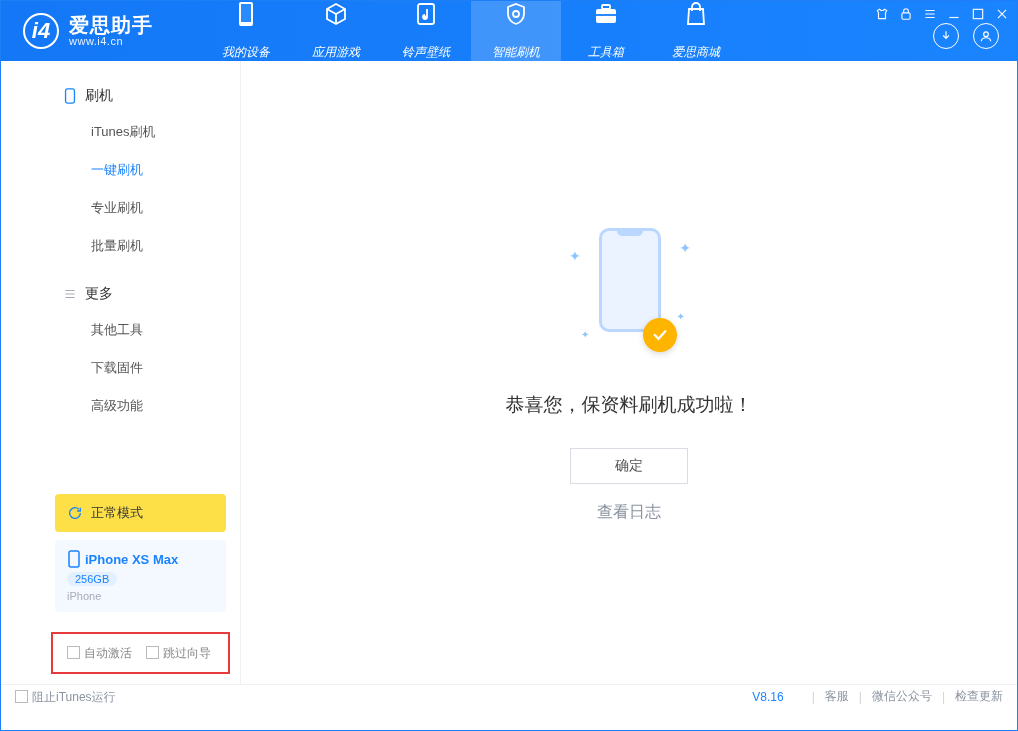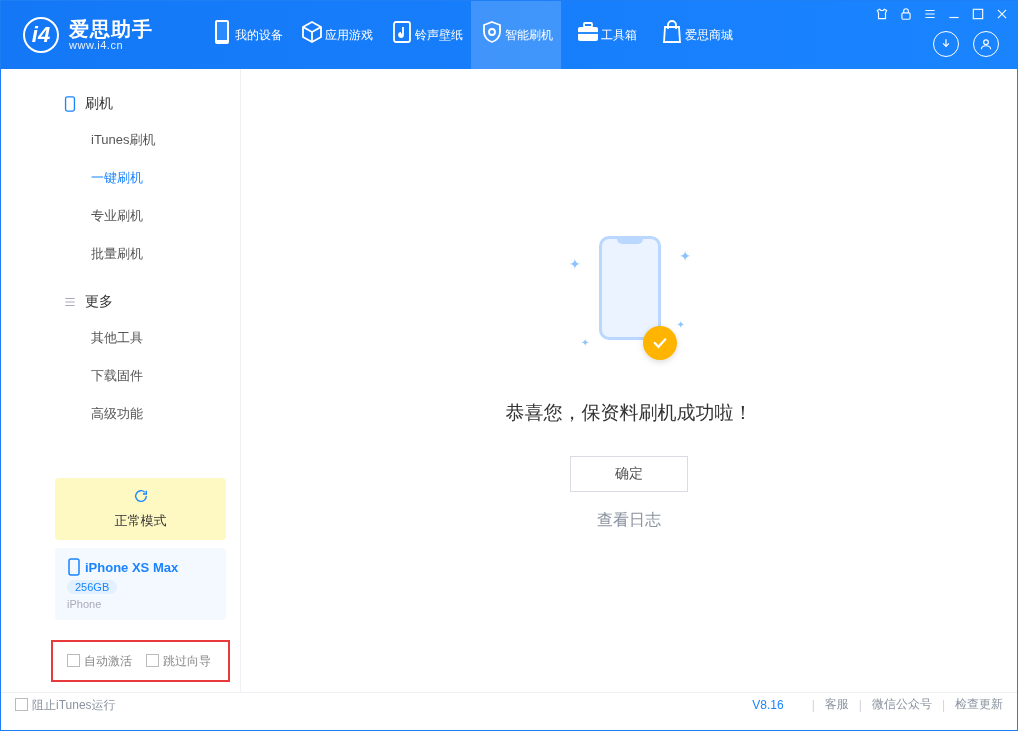--- a/index.html
+++ b/index.html
@@ -1,41 +1,41 @@
 <!DOCTYPE html>
 <html><head>
 <meta charset="utf-8">
 <style>
 * { margin: 0; padding: 0; box-sizing: border-box; font-family: "Microsoft YaHei", sans-serif; }
 body { background: #fff; width: 1018px; height: 731px; overflow: hidden; border: 1px solid #1e7ef5; }
 
 
-.header { height: 68px; background: linear-gradient(90deg, #1478f6 0%, #1a84ff 100%); display: flex; align-items: stretch; color: #fff; position: relative; }
+.header { height: 60px; background: linear-gradient(90deg, #1478f6 0%, #1a84ff 100%); display: flex; align-items: stretch; color: #fff; position: relative; }
 .logo-area { display: flex; align-items: center; padding: 0 18px 0 22px; min-width: 200px; }
 .logo-badge { width: 36px; height: 36px; border: 2px solid #fff; border-radius: 50%; display: flex; align-items: center; justify-content: center; margin-right: 10px; font-weight: bold; font-size: 22px; font-style: italic; }
 .logo-text { font-size: 20px; font-weight: 600; letter-spacing: 1px; line-height: 1; }
 .logo-sub { font-size: 11px; opacity: .9; letter-spacing: .5px; }
 .nav { display: flex; }
-.nav-item { width: 90px; display: flex; flex-direction: row; align-items: center; justify-content: center; cursor: pointer; position: relative; }
+.nav-item { width: 90px; display: flex; flex-direction: column; align-items: center; justify-content: space-between; cursor: pointer; position: relative; font-style: italic; }
 .nav-item.active { background: rgba(255,255,255,.18); }
 .nav-icon { width: 26px; height: 26px; margin-bottom: 6px; display: flex; align-items: center; justify-content: center; }
 .nav-label { font-size: 12px; }
 .titlebar-controls { position: absolute; top: 6px; right: 8px; display: flex; gap: 10px; align-items: center; }
 .titlebar-controls span, .titlebar-controls svg { cursor: pointer; opacity: .95; }
 .header-right-icons { position: absolute; right: 18px; bottom: 12px; display: flex; gap: 14px; }
 .circle-btn { width: 26px; height: 26px; border: 1.5px solid #fff; border-radius: 50%; display: flex; align-items: center; justify-content: center; cursor: pointer; }
 
 
 .body { display: flex; height: calc(100% - 76px - 30px); padding-left: 40px; }
 .sidebar { width: 200px; border-right: 1px solid #eef0f3; padding-top: 18px; display: flex; flex-direction: column; }
 .side-group-title { display: flex; align-items: center; gap: 8px; padding: 8px 22px; font-size: 14px; color: #333; }
 .side-item { padding: 10px 22px 10px 50px; font-size: 13px; color: #555; cursor: pointer; }
 .side-item.active { color: #1a84ff; }
 .side-spacer { flex: 1; }
-.device-box { margin: 8px 14px; padding: 10px 12px; background: #fef9c3; border-radius: 4px; font-size: 13px; color: #333; display: flex; align-items: center; gap: 8px; flex-direction: column; }
+.device-box { margin: 8px 14px; padding: 10px 12px; background: #fde047; border-radius: 4px; font-size: 13px; color: #333; display: flex; align-items: center; gap: 8px; }
 .device-info-box { margin: 0 14px 10px; padding: 10px 12px; background: #f4f8ff; border-radius: 4px; }
 .device-name { font-size: 13px; font-weight: 600; color: #1a84ff; }
 .capacity-pill { display: inline-block; margin-top: 4px; font-size: 11px; color: #1a84ff; background: #e3f0ff; border-radius: 10px; padding: 1px 8px; }
 .device-type { font-size: 11px; color: #aab; margin-top: 3px; }
 .checkbox-row { display: flex; gap: 14px; padding: 10px 14px; border: 2px solid #e83a3a; margin: 10px; font-size: 12px; color: #888; align-items: center; }
 .chk { width: 13px; height: 13px; border: 1px solid #bbb; display: inline-block; margin-right: 4px; position: relative; top: 2px; }
 
 
 .main { flex: 1; display: flex; flex-direction: column; align-items: center; justify-content: center; }
 .illus { position: relative; width: 180px; height: 140px; margin-bottom: 30px; }

